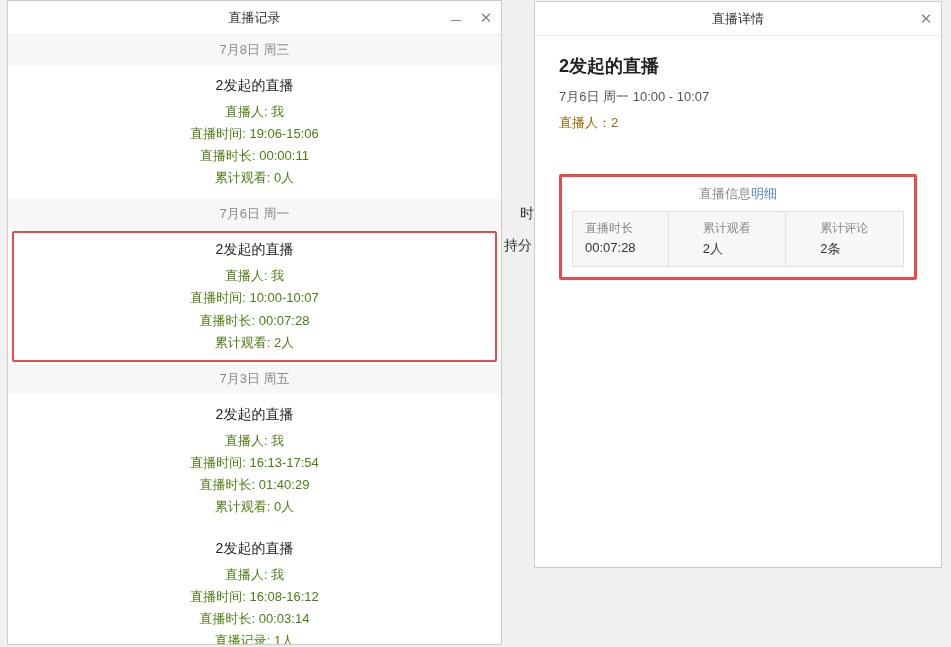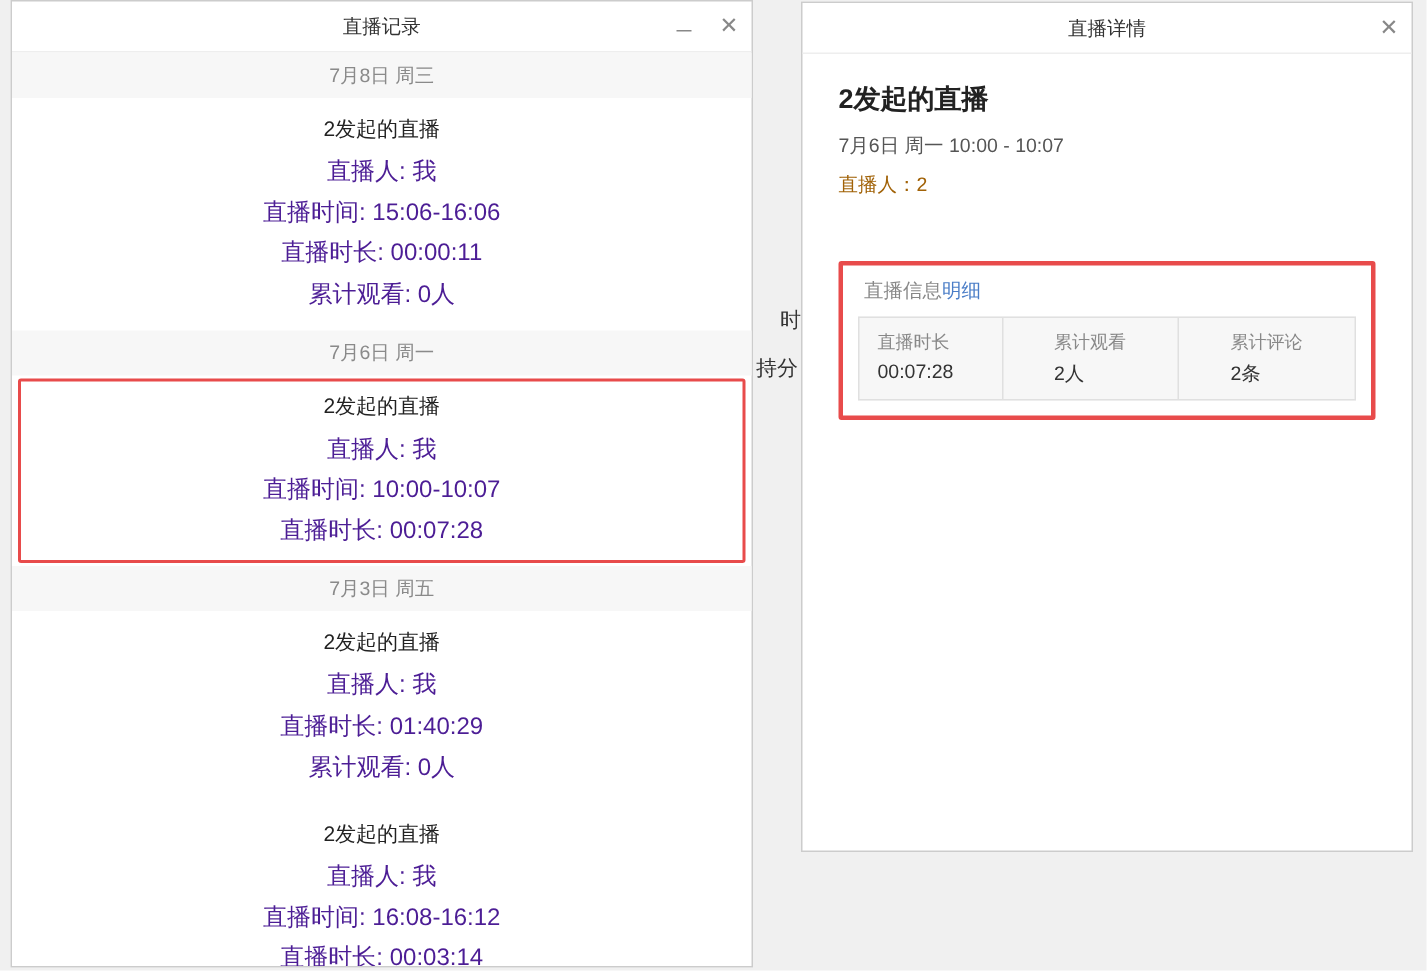--- a/index.html
+++ b/index.html
@@ -88,22 +88,22 @@
       margin: 2px 4px;
       padding: 8px 10px 6px;
       border-radius: 2px;
     }
     .record-title {
       font-size: 14px;
       color: #222;
       margin-bottom: 6px;
     }
     .record-line {
-      font-size: 16px;
-      color: #4c1d95;
+      font-size: 13px;
+      color: #4d7c0f;
       line-height: 1.7;
     }
     .details-body {
       padding: 18px 24px;
     }
     .details-title {
       font-size: 18px;
       font-weight: bold;
       color: #222;
       margin-bottom: 10px;
@@ -118,21 +118,21 @@
       color: #a16207;
     }
     .info-section {
       margin: 24px;
       border: 3px solid #e84b4b;
       border-radius: 2px;
       padding: 8px 10px 10px;
     }
     .info-header {
       display: flex;
-      justify-content: flex-start;
+      justify-content: center;
       align-items: center;
       margin-bottom: 8px;
       padding: 0 4px;
     }
     .info-header-left {
       color: #888;
       font-size: 13px;
     }
     .info-header-right {
       color: #4a7dc7;
@@ -183,35 +183,37 @@
       <div class="titlebar-btn">
         <span>✕</span>
       </div>
     </div>
   </div>
   <div class="records-body" id="records-body">
       <div class="date-header">7月8日 周三</div>
       <div class="record-item">
         <div class="record-title">2发起的直播</div>
         <div class="record-line">直播人: 我</div>
-        <div class="record-line">直播时间: 15:06-16:06</div>
+        <div class="record-line">直播时间: 19:06-15:06</div>
         <div class="record-line">直播时长: 00:00:11</div>
         <div class="record-line">累计观看: 0人</div>
       </div>
       <div class="date-header">7月6日 周一</div>
       <div class="record-item selected">
         <div class="record-title">2发起的直播</div>
         <div class="record-line">直播人: 我</div>
         <div class="record-line">直播时间: 10:00-10:07</div>
         <div class="record-line">直播时长: 00:07:28</div>
+        <div class="record-line">累计观看: 2人</div>
       </div>
       <div class="date-header">7月3日 周五</div>
       <div class="record-item">
         <div class="record-title">2发起的直播</div>
         <div class="record-line">直播人: 我</div>
+        <div class="record-line">直播时间: 16:13-17:54</div>
         <div class="record-line">直播时长: 01:40:29</div>
         <div class="record-line">累计观看: 0人</div>
       </div>
       <div class="record-item">
         <div class="record-title">2发起的直播</div>
         <div class="record-line">直播人: 我</div>
         <div class="record-line">直播时间: 16:08-16:12</div>
         <div class="record-line">直播时长: 00:03:14</div>
         <div class="record-line">直播记录: 1人</div>
       </div>

